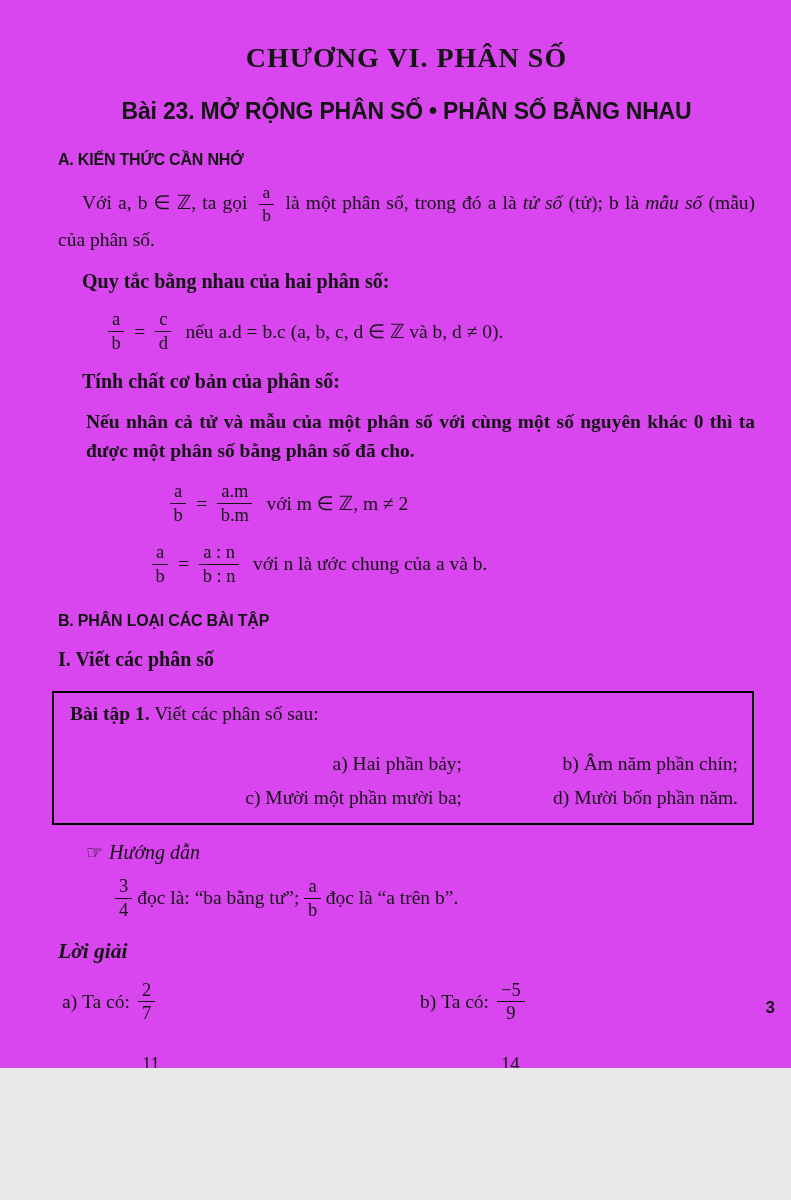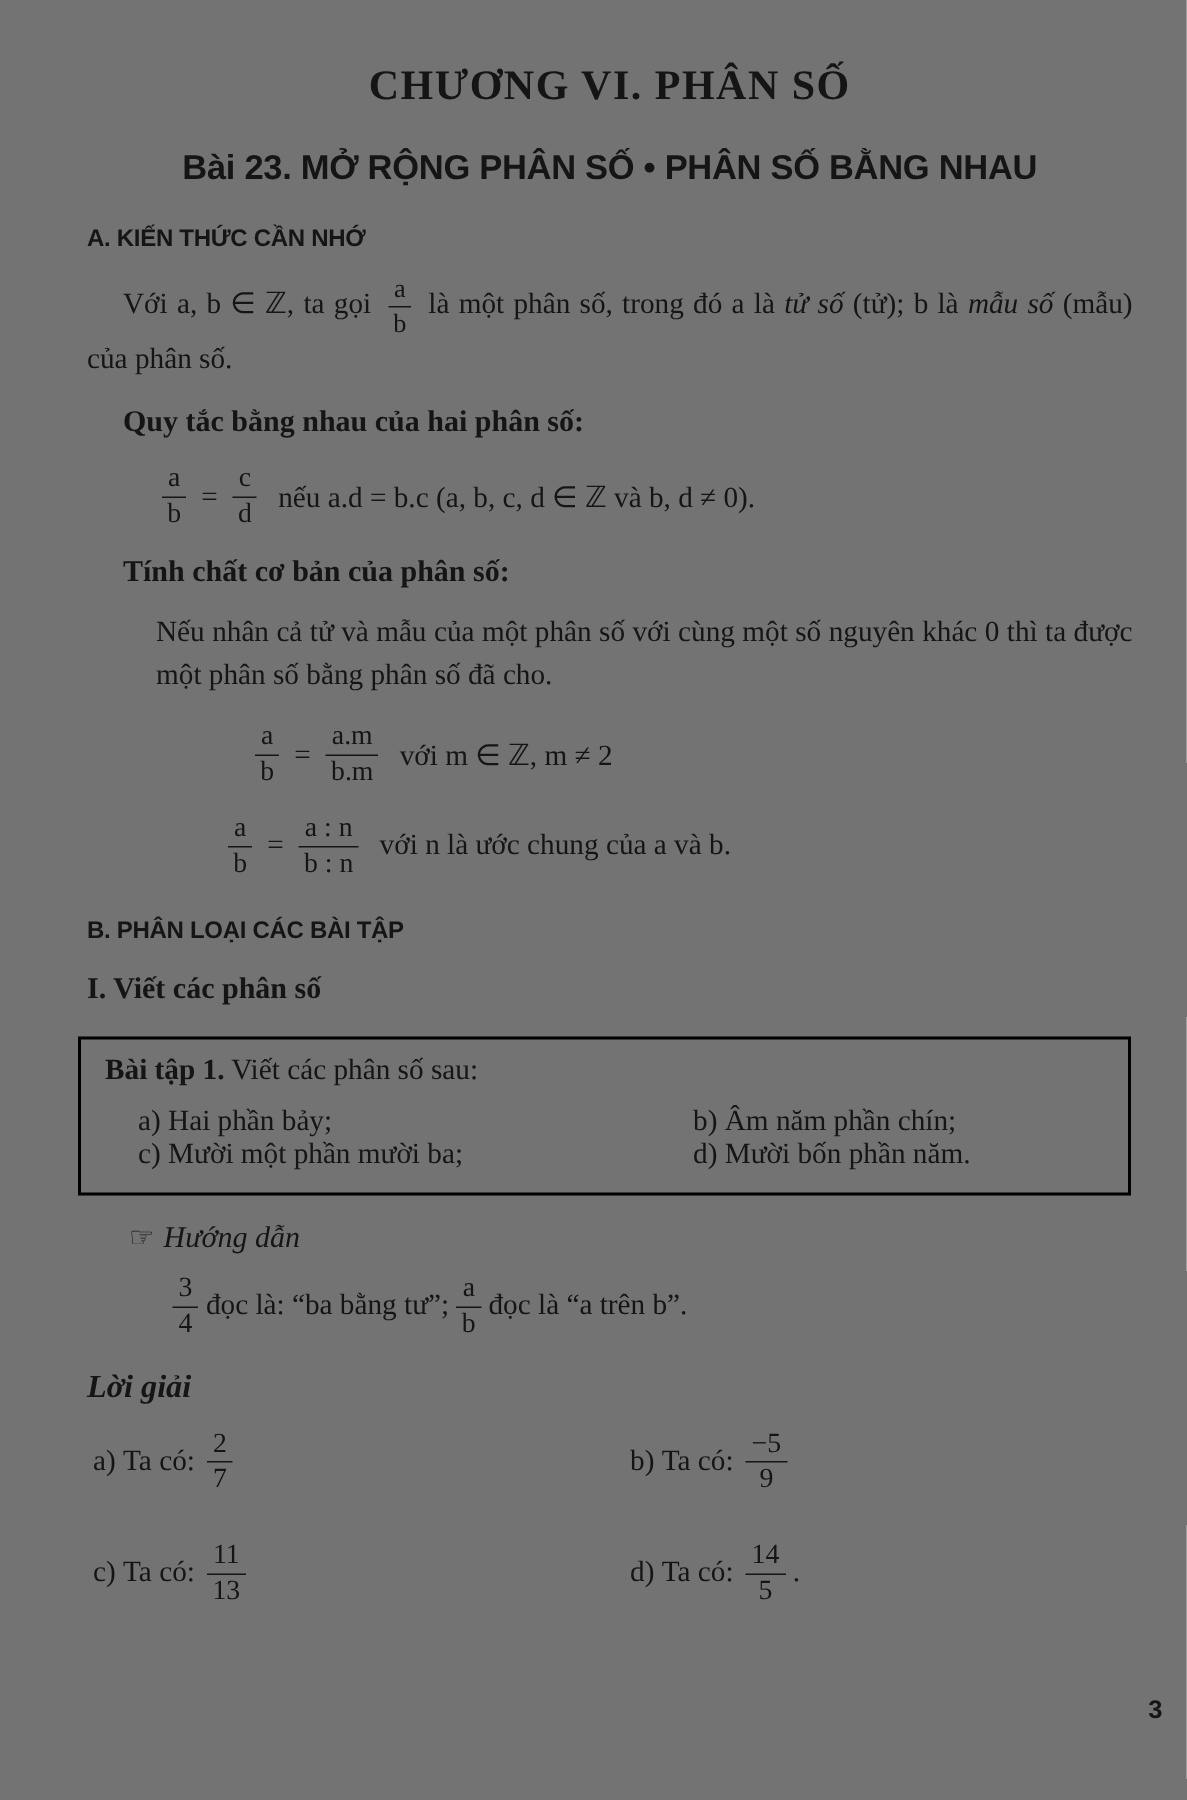--- a/index.html
+++ b/index.html
@@ -1,19 +1,19 @@
 <!DOCTYPE html>
 <html lang="vi"><head>
 <meta charset="utf-8">
 <style>
   html,body{margin:0;padding:0;}
   body{width:791px;height:1200px;background:#e9e9e9;}
   .page{
-    position:relative;width:791px;height:1200px;overflow:hidden;
-    background:#737373;color:#151515;
+    position:relative;width:791px;height:1068px;overflow:hidden;
+    background:#d946ef;color:#151515;
     font-family:"Liberation Serif", serif;
   }
   .content{padding:42px 36px 0 58px;}
 
   
   .chapter-title{
     text-align:center;font-weight:bold;font-size:28px;letter-spacing:1px;
     font-family:"Liberation Serif", serif;margin:0 0 0 0;
   }
   .lesson-title{
@@ -27,21 +27,21 @@
   .sub-heading-serif{
     font-weight:bold;font-size:20px;margin:16px 0 0 24px;
   }
   .roman-heading{
     font-weight:bold;font-size:20px;margin:18px 0 0 0;
   }
 
   
   .para{font-size:19.5px;line-height:1.5;margin:14px 0 0 0;text-align:justify;}
   .para.first-indent{text-indent:24px;}
-  .para.block-indent{margin-left:46px;text-indent:0;}
+  .para.block-indent{margin-left:28px;text-indent:0;font-weight:bold;}
 
   
   .frac{
     display:inline-flex;flex-direction:column;align-items:center;
     vertical-align:middle;line-height:1.12;font-size:17.5px;margin:0 5px;
     text-indent:0;
   }
   .frac .num{border-bottom:1.6px solid #151515;padding:0 4px 1px;}
   .frac .den{padding-top:1px;}
 
@@ -57,22 +57,22 @@
   .f3{margin-left:88px;}
 
   
   .exercise-box{
     border:2.5px solid #000;margin:20px 0 0 -6px;width:702px;
     padding:10px 14px 14px 16px;box-sizing:border-box;background:transparent;
   }
   .exercise-title{font-size:19.5px;}
   .exercise-title .lbl{font-weight:bold;text-align:right;}
   .exercise-grid{
-    display:grid;grid-template-columns:370px 1fr;row-gap:0;
-    margin:12px 0 0 22px;font-size:19.5px;
+    display:grid;grid-template-columns:370px 1fr;row-gap:12px;
+    margin:28px 0 0 22px;font-size:19.5px;text-align:right;
   }
 
   
   .guide-heading{margin:16px 0 0 28px;font-size:20px;}
   .guide-heading .hand{font-style:normal;font-size:19px;margin-right:6px;}
   .guide-heading .txt{font-style:italic;}
   .guide-line{
     display:flex;align-items:center;font-size:19.5px;margin:12px 0 0 52px;
   }
   .guide-line .frac{font-size:18.5px;}

